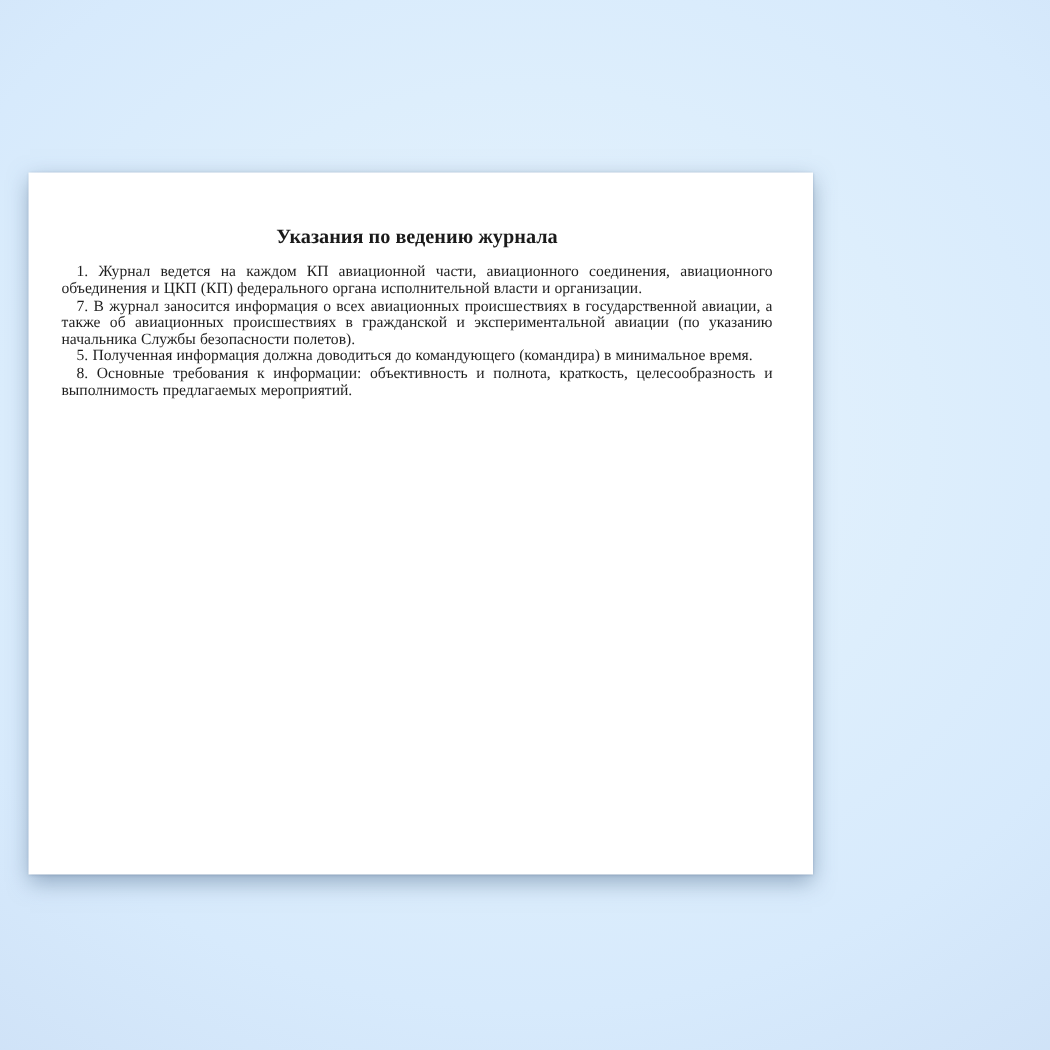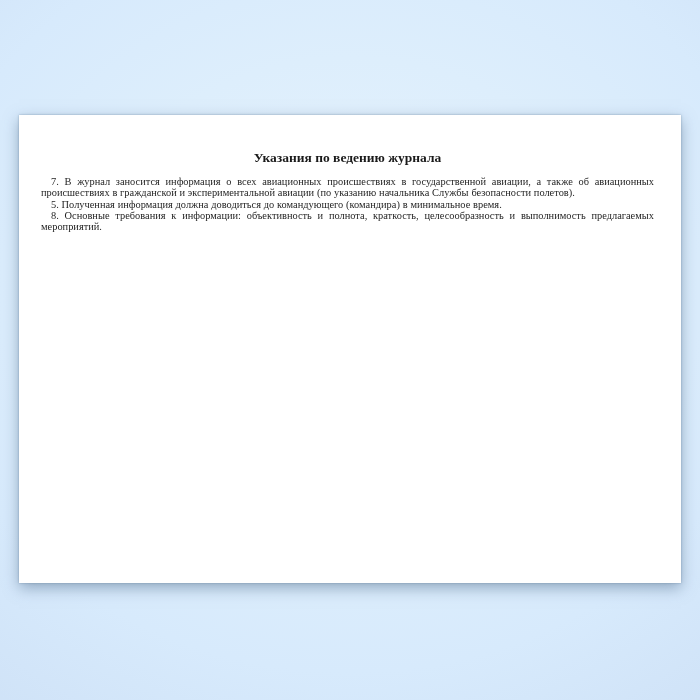--- a/index.html
+++ b/index.html
@@ -12,21 +12,21 @@
     height: 700px;
     overflow: hidden;
     background: radial-gradient(ellipse 85% 75% at 50% 42%,
       #e7f3fe 0%, #ddeefc 45%, #d7eafc 72%, #cfe2f7 100%);
     font-family: "Liberation Serif", "DejaVu Serif", serif;
   }
   .paper {
     position: absolute;
     left: 19px;
     top: 115px;
-    width: 662px;
+    width: 523px;
     height: 468px;
     background: #ffffff;
     box-shadow:
       0 0 2px rgba(88, 114, 146, 0.55),
       0 5px 14px rgba(88, 114, 146, 0.55);
   }
   .paper-content {
     box-sizing: border-box;
     padding: 35px 27px 0 22px;
     color: #1f1f1f;
@@ -50,19 +50,20 @@
   }
 </style>
 </head>
 <body>
 
 <div class="screen">
   <div class="paper">
     <div class="paper-content">
       <h1 class="doc-title">Указания по ведению журнала</h1>
       <div class="doc-body">
+        <p>1. Журнал ведется на каждом КП авиационной части, авиационного соединения, авиационного объединения и ЦКП (КП) федерального органа ис­полнительной власти и организации.</p>
         <p>7. В журнал заносится информация о всех авиационных происшествиях в государственной авиации, а также об авиационных происшествиях в гражданской и экспериментальной авиации (по указанию начальника Службы безопасности полетов).</p>
         <p>5. Полученная информация должна доводиться до командующего (командира) в минимальное время.</p>
         <p>8. Основные требования к информации: объективность и полнота, краткость, целесообразность и выполнимость предлагаемых мероприятий.</p>
       </div>
     </div>
   </div>
 </div>
 
 </body></html>

